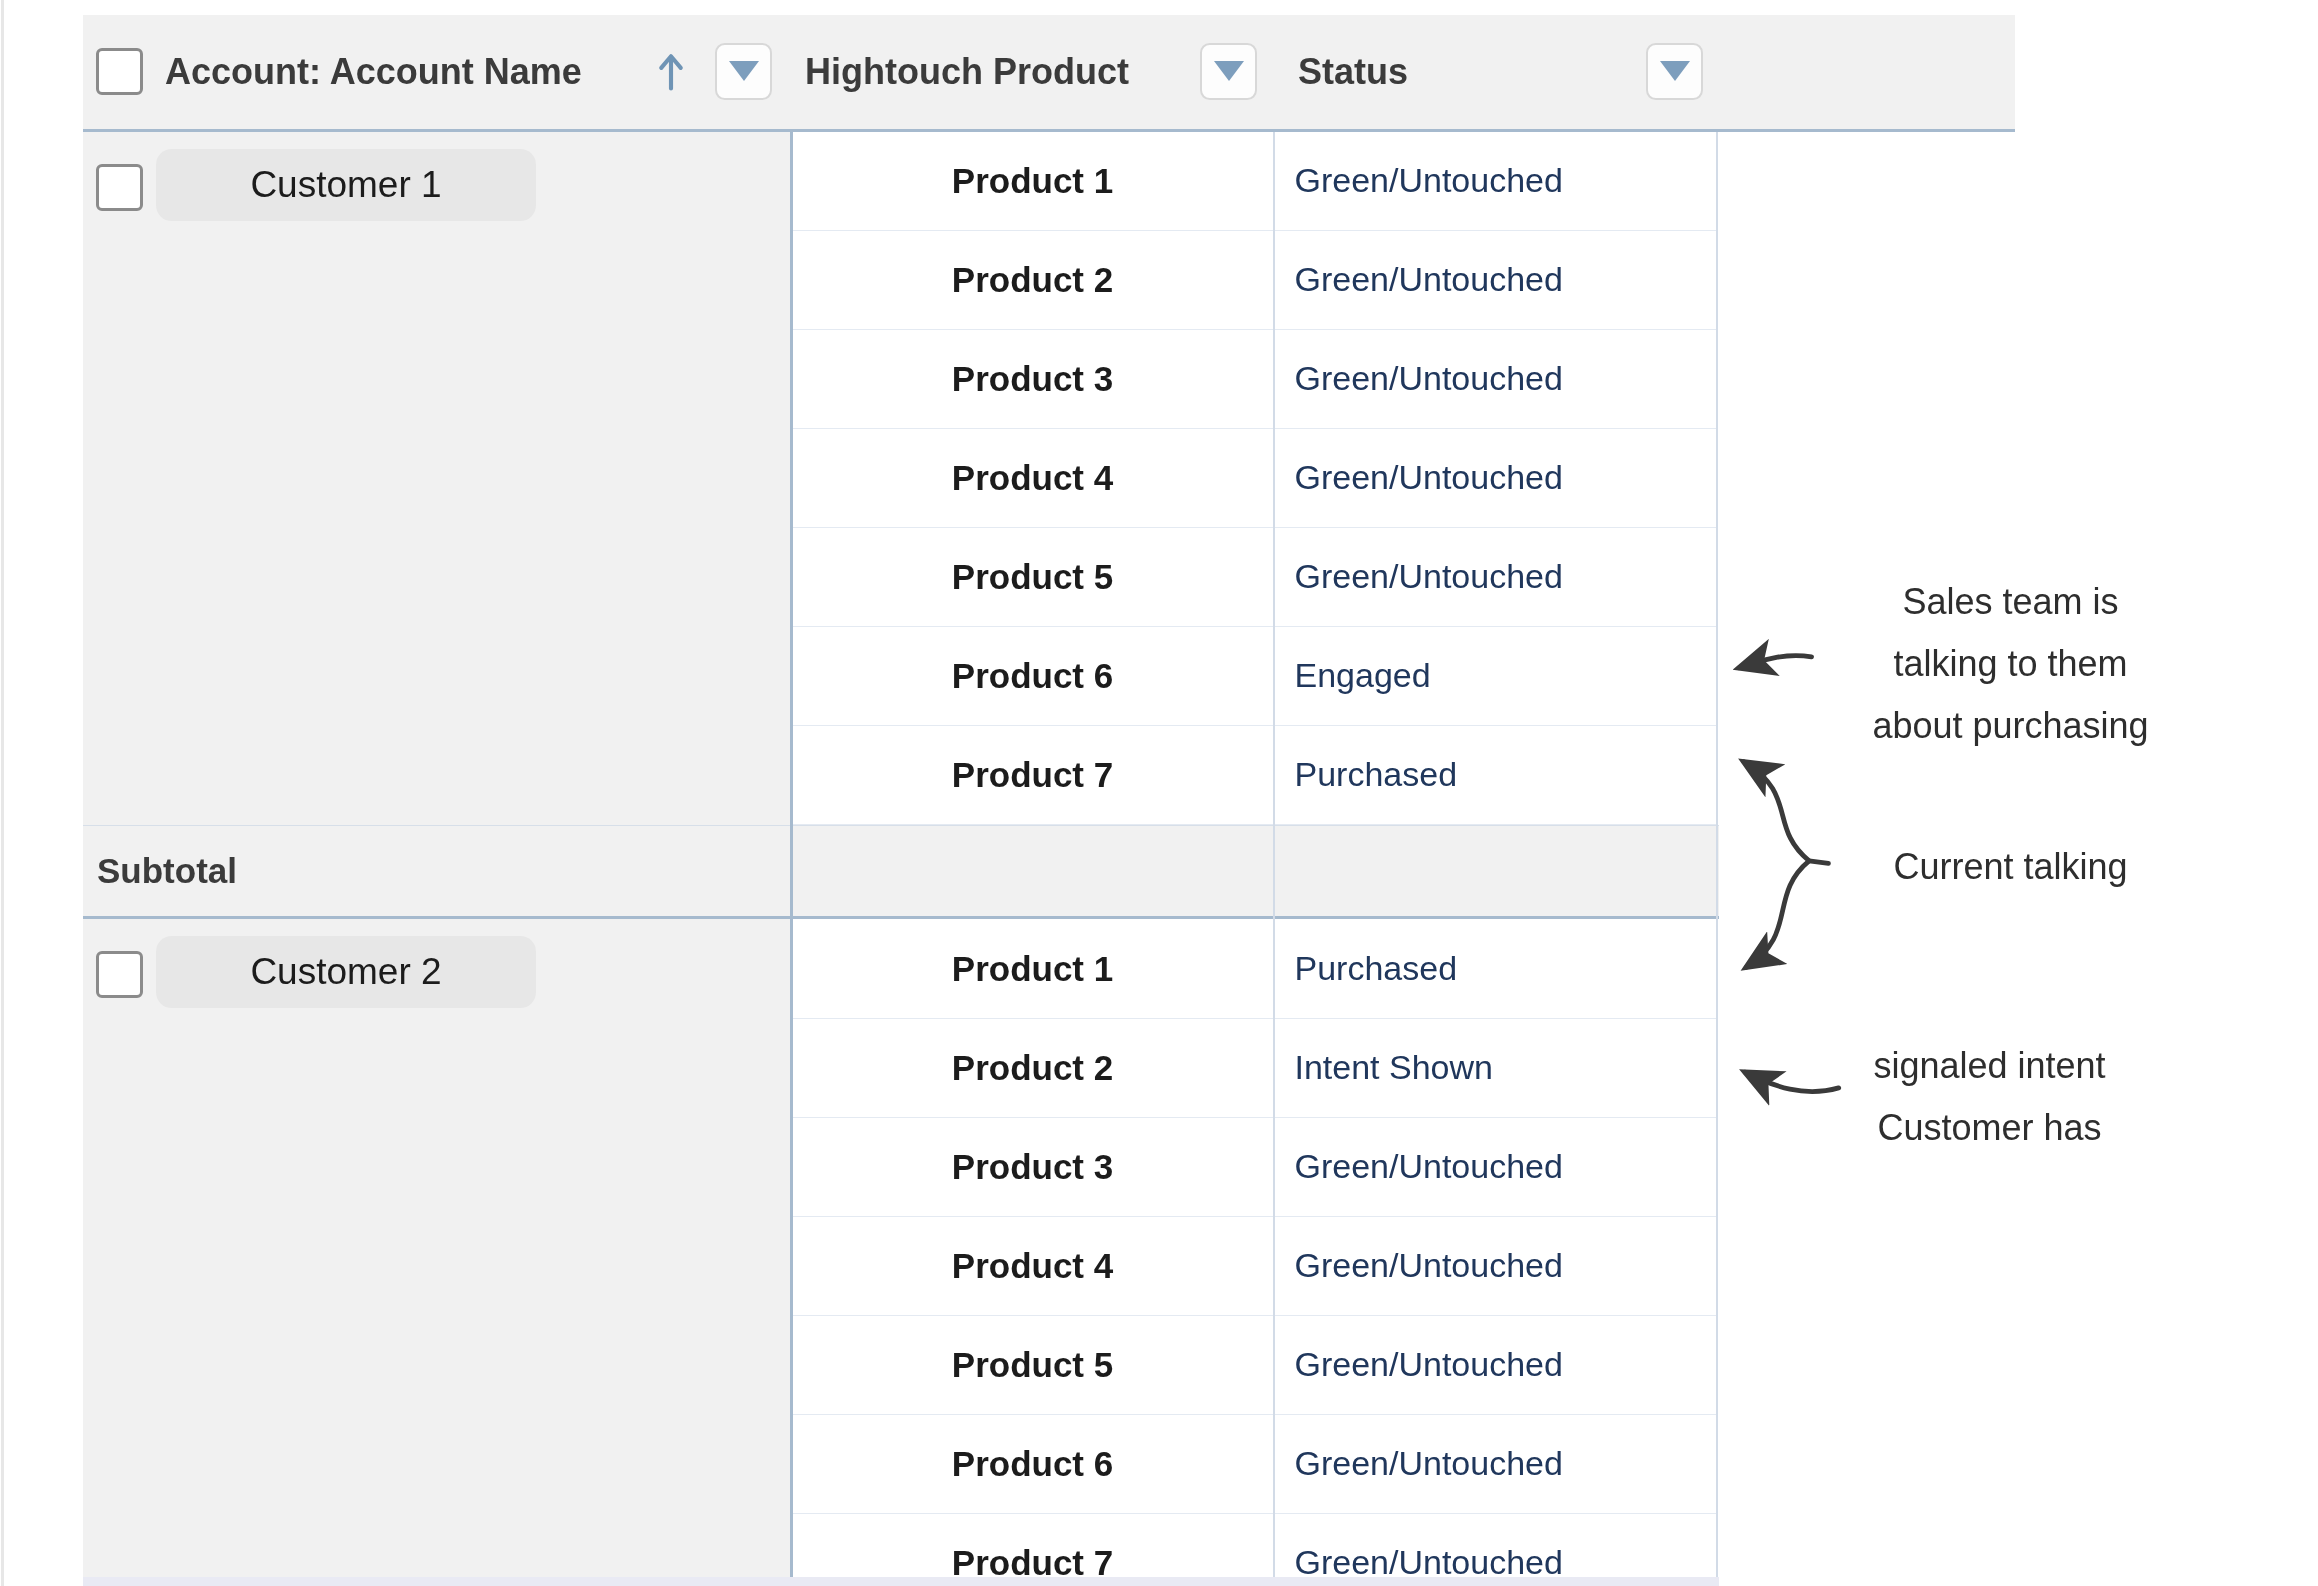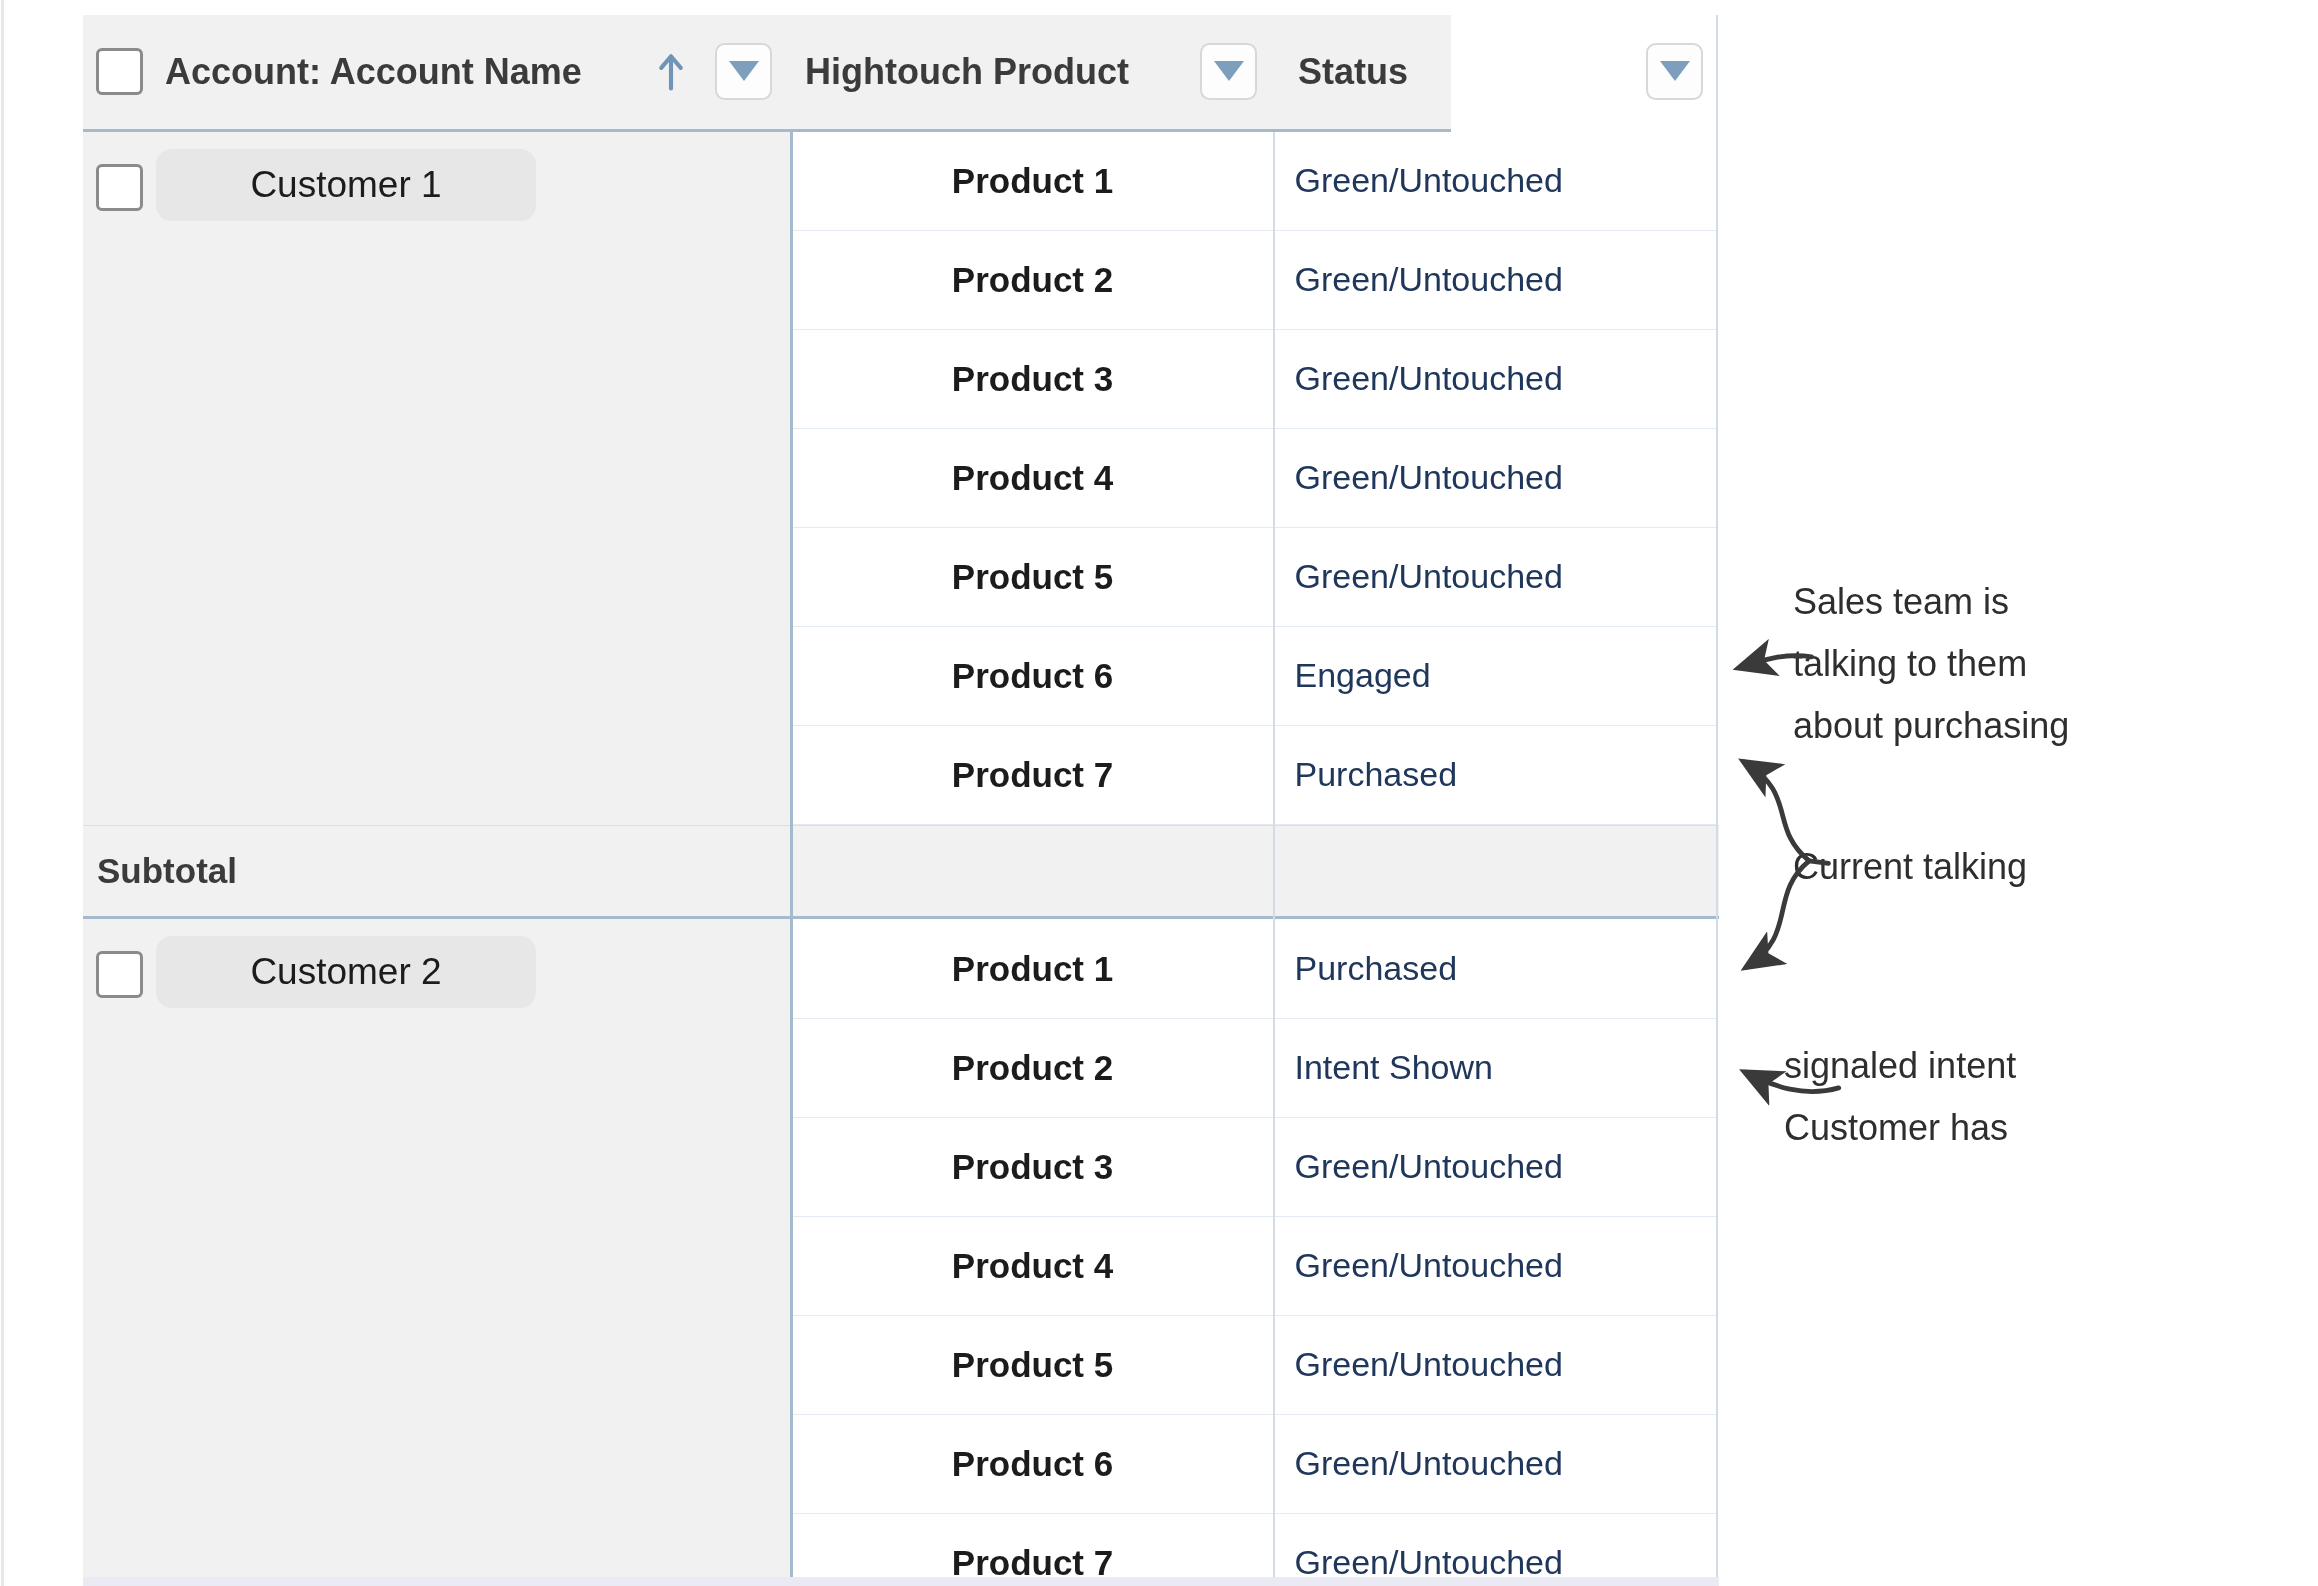--- a/index.html
+++ b/index.html
@@ -19,21 +19,21 @@
   #screen{
     position:relative;width:2319px;height:1586px;background:#ffffff;
     overflow:hidden;font-family:"Liberation Sans",sans-serif;
   }
   .abs{position:absolute;}
   
   #left-edge{left:1.2px;top:0;width:2.4px;height:1586px;background:#e7e7e7;}
   
   #table{left:83px;top:14.5px;width:1636px;height:1572px;}
   #account-col{left:0;top:0;width:708px;height:1572px;background:var(--group-bg);}
-  #header-row{left:0;top:0;width:1368px;height:117px;background:var(--group-bg);
+  #header-row{left:0;top:0;width:1932px;height:117px;background:var(--group-bg);
     border-bottom:3.6px solid var(--sep-strong);box-sizing:border-box;}
   .hlabel{top:0;height:114px;line-height:114px;font-weight:700;font-size:36px;color:var(--head-ink);white-space:nowrap;}
   .checkbox{width:47px;height:47px;background:#ffffff;border:3px solid #8b8b8b;border-radius:6px;box-sizing:border-box;}
   .dd-btn{width:57px;height:57px;background:#fdfdfd;border:2.4px solid #d8d8d8;border-radius:9.7px;
     box-sizing:border-box;display:flex;align-items:center;justify-content:center;}
   .dd-tri{width:0;height:0;border-left:15px solid transparent;border-right:15px solid transparent;
     border-top:20.5px solid var(--tri);}
   .sort-icon{top:0;height:114px;display:flex;align-items:center;}
   .row{left:708px;width:927px;height:99px;border-bottom:1.8px solid var(--row-border);box-sizing:border-box;background:#ffffff;}
   .pcell{position:absolute;left:0;top:0;width:483px;height:100%;display:flex;align-items:center;
@@ -43,21 +43,21 @@
   .pill{left:73px;width:380px;height:72px;background:var(--pill-bg);border-radius:15.7px;
     display:flex;align-items:center;justify-content:center;font-size:37px;color:var(--cell-ink);white-space:nowrap;}
   #subtotal-row{left:0;top:810px;width:1636px;height:94px;background:var(--group-bg);
     border-top:1.8px solid #d7dfe9;border-bottom:3.6px solid var(--sep-strong);box-sizing:border-box;}
   #subtotal-label{left:14px;top:0;height:89px;line-height:89px;font-weight:700;font-size:35px;color:var(--head-ink);}
   .vline{top:0;height:1572px;}
   #vline-account{left:707px;width:3px;background:var(--sep-strong);}
   #vline-product{left:1190px;width:2.4px;background:var(--sep-light);}
   #vline-right{left:1633px;width:2.4px;background:var(--sep-light);}
   #scroll-strip{left:0;top:1562px;width:1636px;height:9.7px;background:var(--strip);}
-  .anno{color:var(--anno-ink);font-size:36px;line-height:62px;text-align:left;}
+  .anno{color:var(--anno-ink);font-size:36px;line-height:62px;text-align:center;}
   #arrow-layer{left:0;top:0;width:2319px;height:1586px;pointer-events:none;}
 </style>
 </head>
 <body>
 
 <div id="screen">
 
   <div class="abs" id="left-edge"></div>
 
   <div class="abs" id="table">

